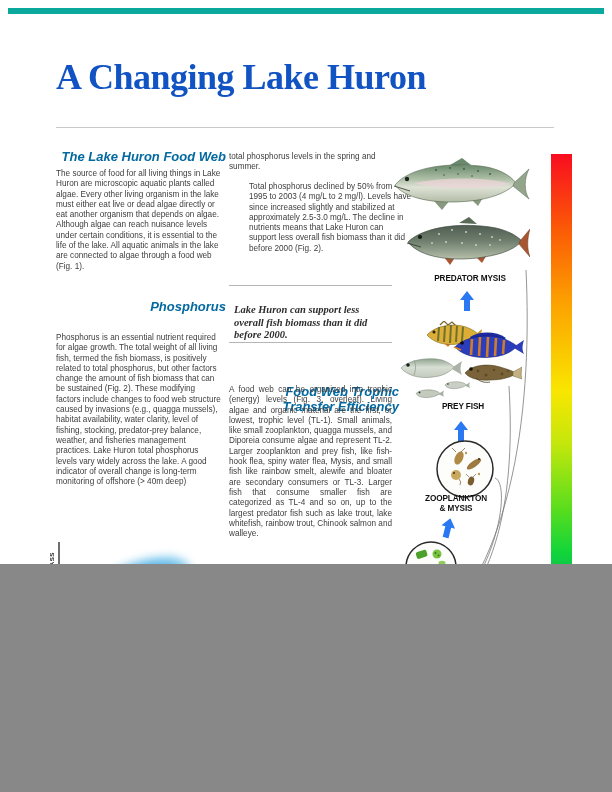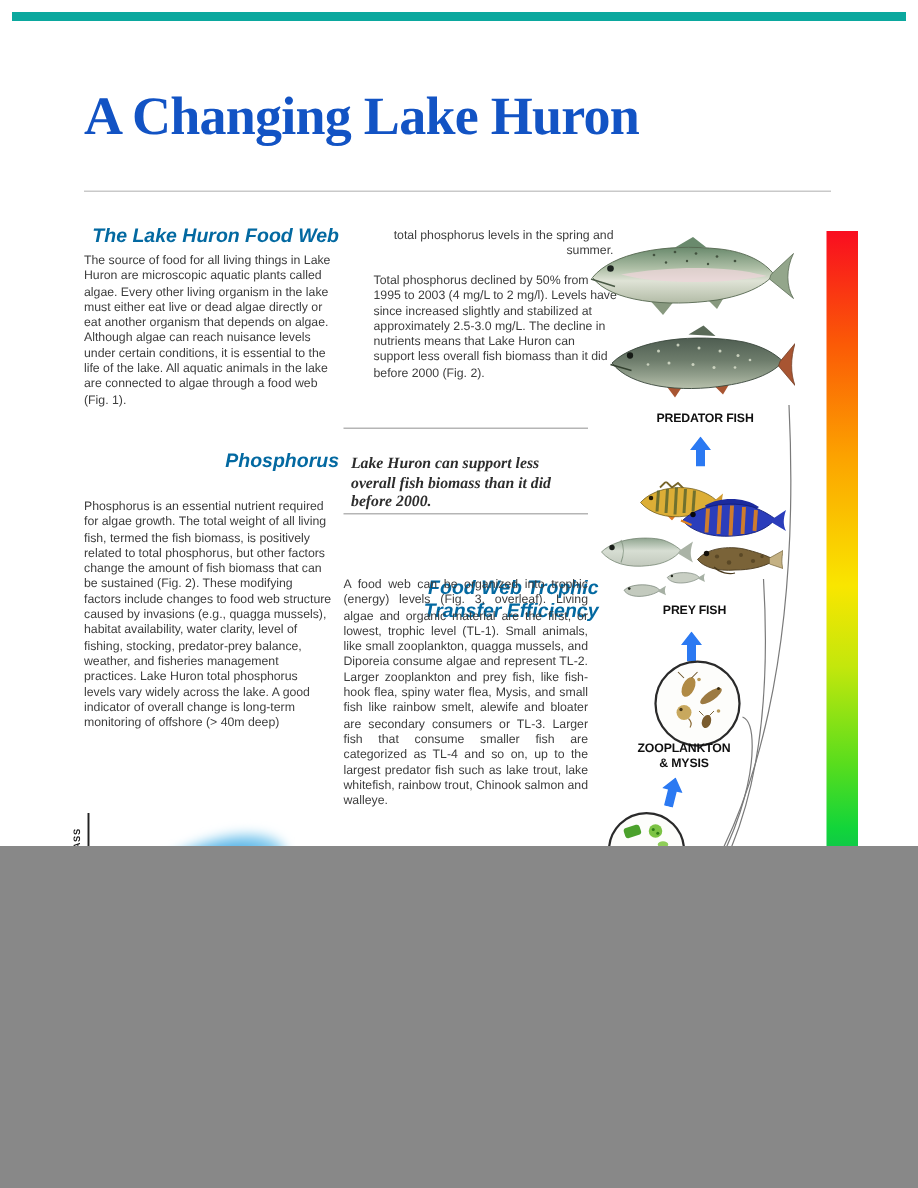--- a/index.html
+++ b/index.html
@@ -53,21 +53,21 @@
   <div class="abs rule-top"></div>
 
   <div class="abs h2" style="left:56px;top:149px;width:170px;">The Lake Huron Food Web</div>
   <div class="abs body-text" style="left:56px;top:169px;width:165px;">The source of food for all living things in Lake Huron are microscopic aquatic plants called algae. Every other living organism in the lake must either eat live or dead algae directly or eat another organism that depends on algae. Although algae can reach nuisance levels under certain conditions, it is essential to the life of the lake. All aquatic animals in the lake are connected to algae through a food web (Fig. 1).</div>
 
   <div class="abs h2" style="left:56px;top:299px;width:170px;">
     <span style="display:block">Phosphorus</span>
   </div>
   <div class="abs body-text" style="left:56px;top:333px;width:165px;">Phosphorus is an essential nutrient required for algae growth. The total weight of all living fish, termed the fish biomass, is positively related to total phosphorus, but other factors change the amount of fish biomass that can be sustained (Fig. 2). These modifying factors include changes to food web structure caused by invasions (e.g., quagga mussels), habitat availability, water clarity, level of fishing, stocking, predator-prey balance, weather, and fisheries management practices. Lake Huron total phosphorus levels vary widely across the lake. A good indicator of overall change is long-term monitoring of offshore (&gt; 40m deep)</div>
 
-  <div class="abs body-text" style="left:246px;top:152px;width:163px;text-align:right;">total phosphorus levels in the spring and summer.</div>
+  <div class="abs body-text" style="left:229px;top:152px;width:163px;">total phosphorus levels in the spring and summer.</div>
   <div class="abs body-text" style="left:229px;top:182px;width:163px;margin-left:20px;">Total phosphorus declined by 50% from 1995 to 2003 (4 mg/L to 2 mg/l). Levels have since increased slightly and stabilized at approximately 2.5-3.0 mg/L. The decline in nutrients means that Lake Huron can support less overall fish biomass than it did before 2000 (Fig. 2).</div>
 
   <div class="abs colrule" style="left:229px;top:285px;width:163px;"></div>
   <div class="abs pullquote" style="left:234px;top:304px;width:152px;">Lake Huron can support less overall fish biomass than it did before 2000.</div>
   <div class="abs colrule" style="left:229px;top:342px;width:163px;"></div>
 
   <div class="abs h2" style="left:229px;top:367px;width:170px;margin-top:17px;">
     <span style="display:block">Food Web Trophic</span>
     <span style="display:block">Transfer Efficiency</span>
   </div>
@@ -145,21 +145,21 @@
       <circle cx="58" cy="27" r="1"></circle>
         <circle cx="72" cy="29" r="1"></circle>
         <circle cx="86" cy="29" r="0.9"></circle>
       <circle cx="28" cy="27" r="0.9"></circle>
         <circle cx="96" cy="24" r="0.9"></circle>
     </g>
     <circle cx="16" cy="21" r="2.1" fill="#151a15"></circle>
     <path d="M3,27 L17,31" stroke="#33402f" stroke-width="0.9" fill="none"></path>
   </svg>
 
-  <div class="abs lvl" style="left:420px;top:274px;width:100px;">PREDATOR FISH</div>
+  <div class="abs lvl" style="left:420px;top:274px;width:100px;">PREDATOR MYSIS</div>
 
   <svg class="abs" style="left:460px;top:291px;width:14px;height:20px" viewBox="0 0 14 20">
     <path d="M7,0 L14,9 L10,9 L10,20 L4,20 L4,9 L0,9 Z" fill="#2b79f2"></path>
   </svg>
 
   <svg class="abs" style="left:424px;top:321px;width:58px;height:26px" viewBox="0 0 58 26">
     <path d="M16,4 L20,0 L24,4 L28,1 L32,5" fill="none" stroke="#77652a" stroke-width="1.2"></path>
     <path d="M20,22 L24,26 L28,21 Z" fill="#e07b28"></path>
     <path d="M3,14 C12,4 30,2 42,6 C48,8 52,11 54,13 C50,18 44,22 34,23 C20,25 9,21 3,14 Z" fill="#dcae36" stroke="#6b5a1d" stroke-width="0.5"></path>
     <path d="M52,13 L58,8 C57,13 57,17 58,19 L52,15 Z" fill="#d19a2d"></path>

